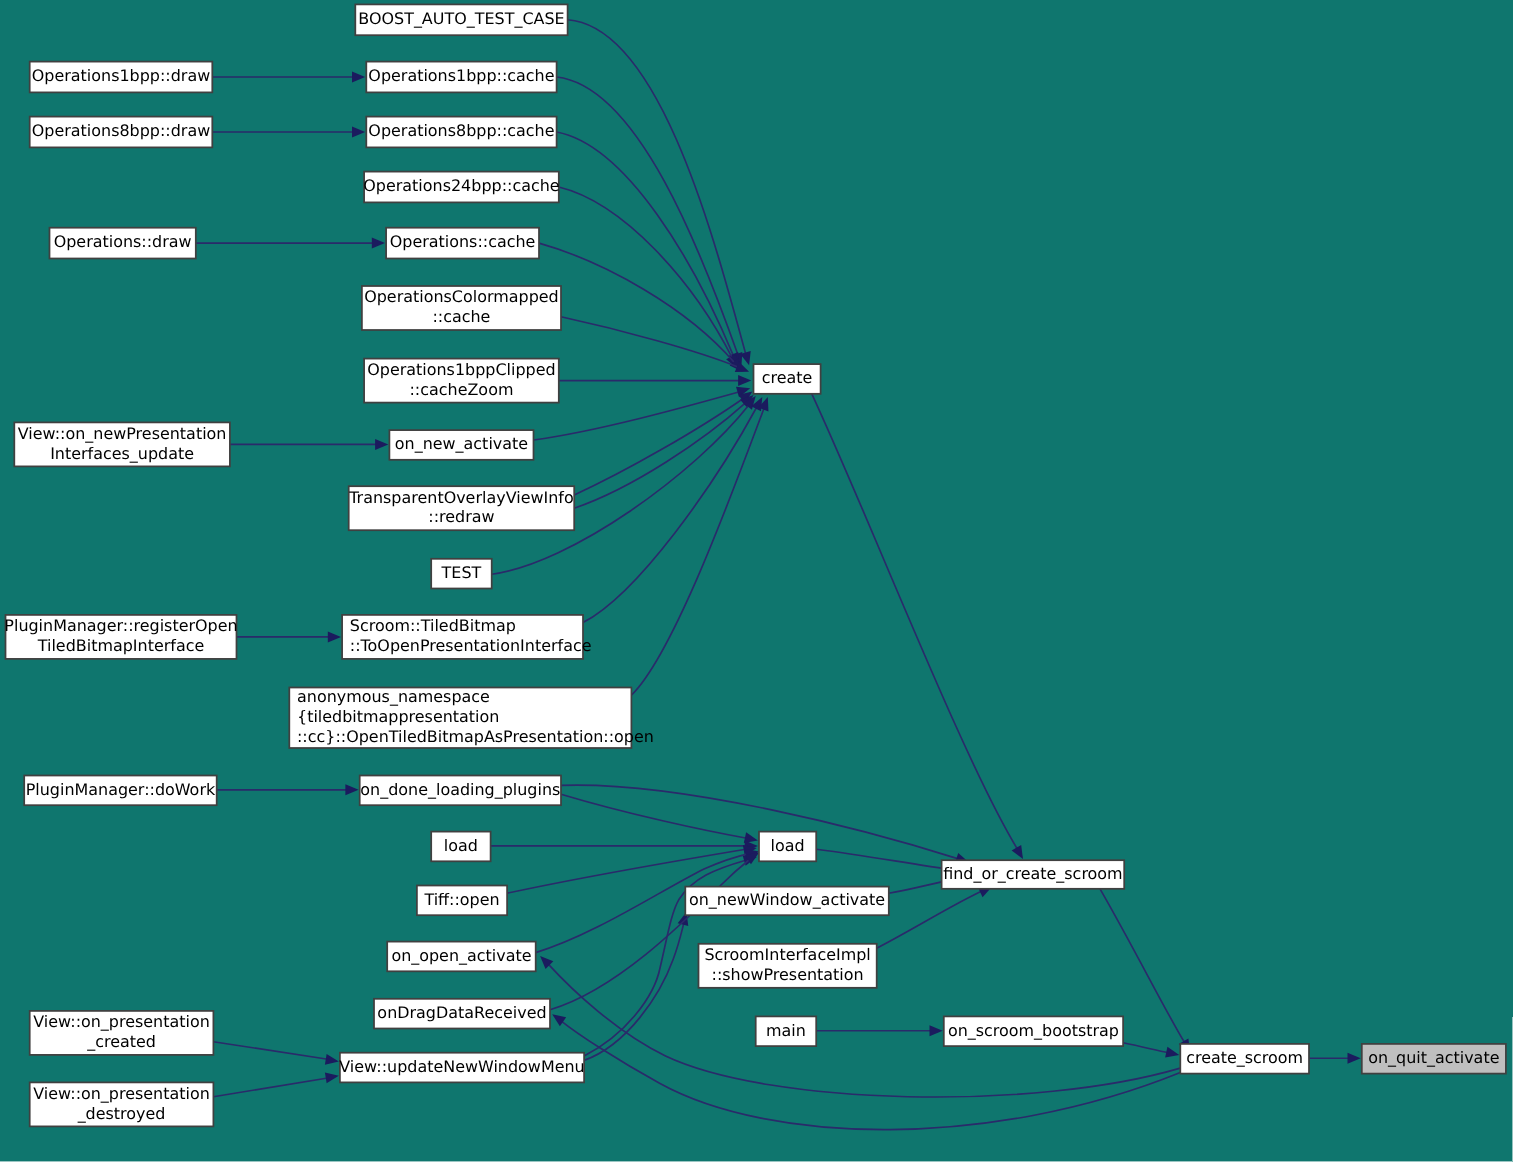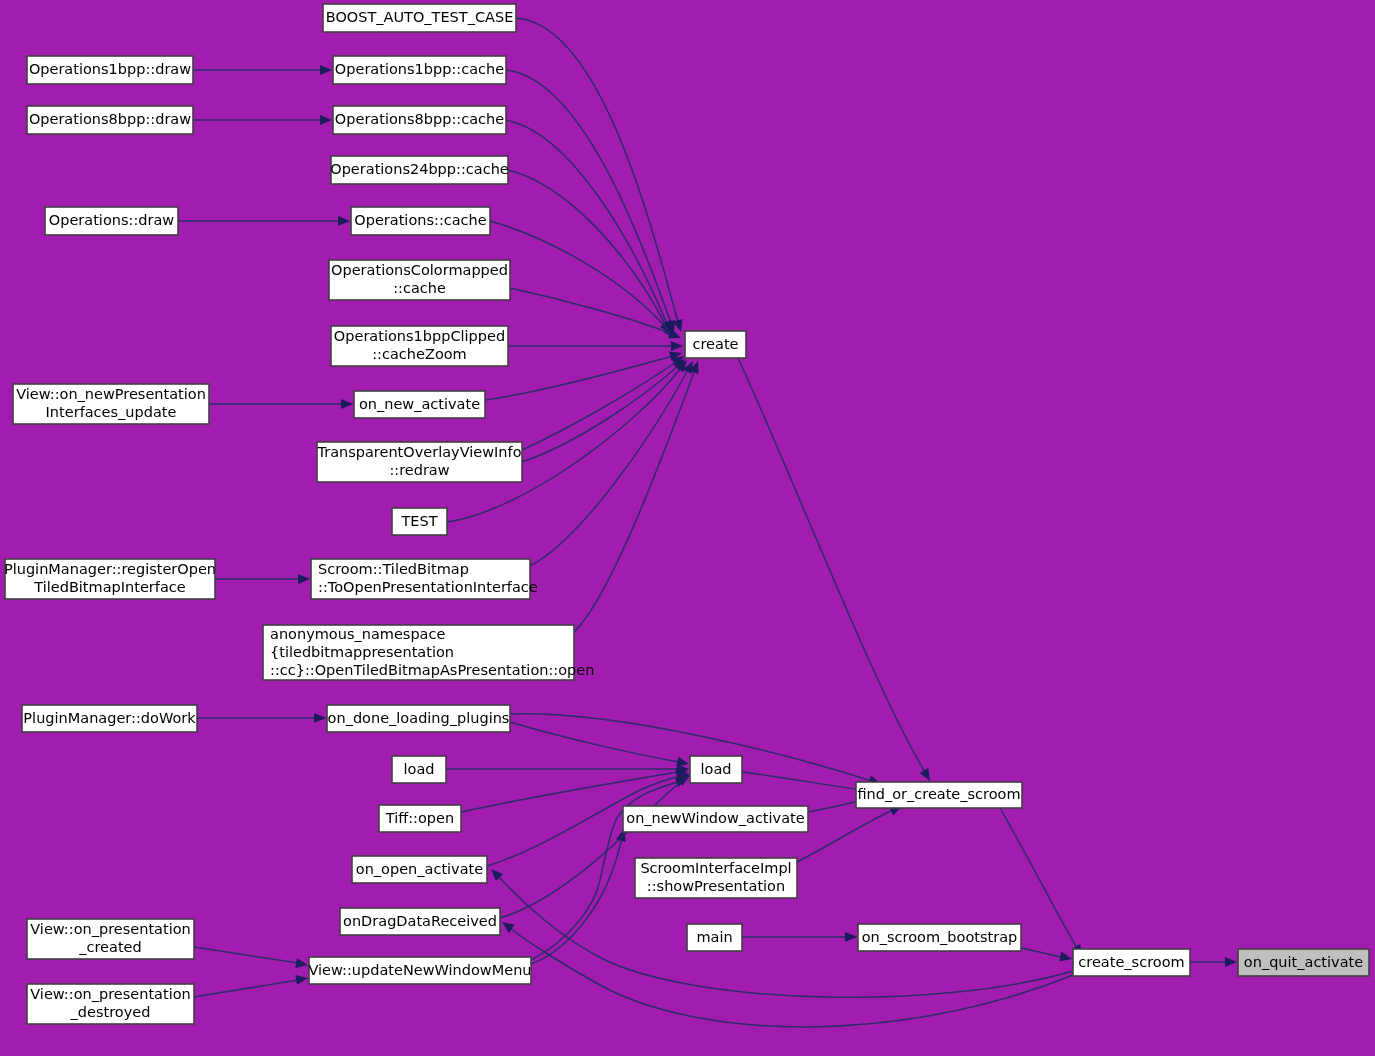--- a/index.html
+++ b/index.html
@@ -7,21 +7,21 @@
     padding: 0;
     background: #ffffff;
   }
   body {
     font-family: "DejaVu Sans", "Liberation Sans", sans-serif;
   }
   #graph-root {
     position: relative;
     width: 1375px;
     height: 1056px;
-    background: #a21caf;
+    background: #0f766e;
     overflow: hidden;
   }
   svg#callgraph {
     display: block;
     width: 1375px;
     height: 1056px;
   }
   .node-box {
     fill: #ffffff;
     stroke: #404040;

